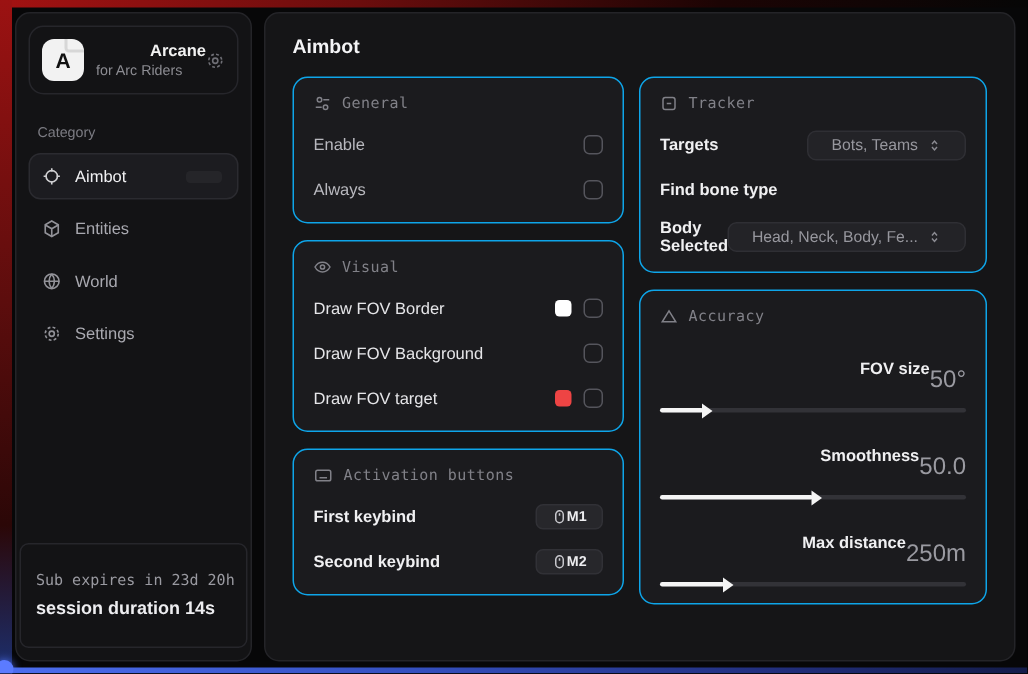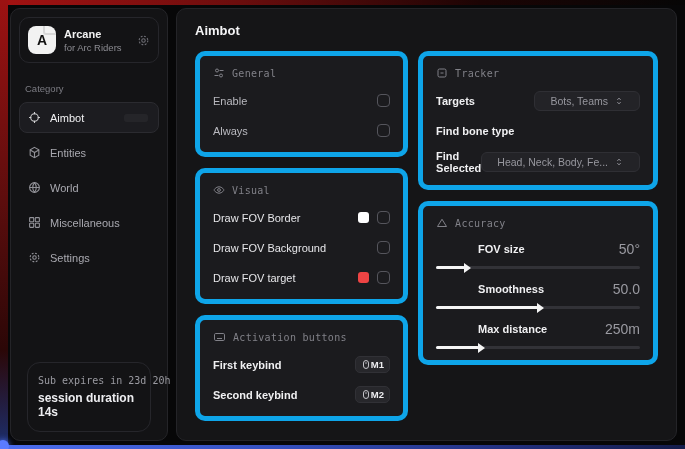--- a/index.html
+++ b/index.html
@@ -20,71 +20,71 @@
   .panel { position:absolute; top:8px; bottom:8px; background:#131315; border:1px solid #242428; border-radius:10px; }
   .sidebar { left:10px; width:158px; display:flex; flex-direction:column; }
   .mainpanel { left:176px; right:8px; background:#151517; padding:14px 18px; }
 
   
   .brand-box { margin:8px; border:1px solid #26262b; border-radius:10px; padding:8px; display:flex; align-items:center; gap:8px; }
   .logo { width:28px; height:28px; border-radius:8px; background:#f2f2f2; color:#111; font-weight:bold;
           font-size:14px; display:flex; align-items:center; justify-content:center; position:relative; overflow:hidden; }
   .logo::after { content:""; position:absolute; right:-5px; top:-5px; width:14px; height:10px; border:2px solid #d7d7d7; border-radius:3px; }
   .brand-text { flex:1; min-width:0; }
-  .brand-name { color:#f2f2f2; font-size:11px; font-weight:bold; }
+  .brand-name { color:#f2f2f2; font-size:11px; font-weight:bold;margin-left:36px; }
   .brand-sub  { color:#8c8c92; font-size:9.5px; margin-top:2px; }
   .brand-gear { color:#6f6f76; display:flex; }
 
   .cat-label { color:#7c7c83; font-size:9.5px; margin:12px 14px 8px; }
   .nav { display:flex; flex-direction:column; gap:4px; padding:0 8px; }
   .nav-item { display:flex; align-items:center; gap:9px; padding:8px 8px; border-radius:8px;
               color:#a9a9b0; font-size:11px; border:1px solid transparent; cursor:pointer; position:relative; }
   .nav-item.active { background:#1c1c20; border-color:#2b2b30; color:#f1f1f3; }
   .nav-item .nicon { display:flex; color:inherit; opacity:.85; }
   .nav-dash { position:absolute; right:10px; width:24px; height:8px; border-radius:3px; background:rgba(255,255,255,0.045); }
 
-  .side-footer { margin:auto 16px 8px; border:1px solid #26262b; border-radius:13px; padding:12px 10px; }
+  .side-footer { margin:auto 2px 8px; border:1px solid #26262b; border-radius:6px; padding:19px 10px; }
   .exp-line { font-family:"DejaVu Sans Mono", monospace; color:#9a9aa1; font-size:10px; white-space:nowrap; }
   .dur-line { color:#ededf0; font-size:12px; font-weight:bold; margin-top:5px; }
 
   
   .page-title { color:#f4f4f6; font-size:13px; font-weight:bold; margin-bottom:13px; }
   .columns { display:flex; gap:10px; align-items:flex-start; }
   .col { display:flex; flex-direction:column; gap:11px; }
   .col-left { width:239px; }
   .col-right { flex:1; }
 
-  .card { background:#1b1b1e; border:5px solid #0ea5e9; border-radius:10px; padding:11px 13px; }
+  .card { background:#1b1b1e; border:1px solid #0ea5e9; border-radius:10px; padding:11px 13px; }
   .card-head { display:flex; align-items:center; gap:7px; color:#818188; font-size:10px;
                font-family:"DejaVu Sans Mono", monospace; margin-bottom:11px; letter-spacing:.3px; }
   .card-head .cicon { display:flex; color:#818188; }
 
   .row { display:flex; align-items:center; justify-content:space-between; min-height:21px; margin-top:9px; }
   .row:first-of-type { margin-top:0; }
   .row-label { font-size:11px; color:#b9b9bf; }
   .row-label.bright { color:#e6e6e9; }
   .row-label.strong { color:#f0f0f2; font-weight:bold; }
 
   .checkbox { width:13px; height:13px; border:1.5px solid #55555c; border-radius:4px; background:transparent; cursor:pointer; }
   .right-ctrls { display:flex; align-items:center; gap:8px; }
   .swatch { width:11px; height:11px; border-radius:3px; cursor:pointer; }
 
   .keypill { display:flex; align-items:center; gap:0; background:#27272b; border:1px solid #313136;
-             border-radius:5px; padding:2px 5px; color:#ededf0; font-size:9.5px; font-weight:bold; cursor:pointer; }
+             border-radius:5px; padding:2px 10px; color:#ededf0; font-size:9.5px; font-weight:bold; cursor:pointer; }
   .keypill .kicon { display:flex; color:#c7c7cc; }
 
   .dropdown { display:flex; align-items:center; gap:6px; background:#232327; border:1px solid #2f2f34;
               border-radius:6px; padding:3px 15px; cursor:pointer; max-width:178px; }
   .dd-value { color:#97979e; font-size:10.5px; white-space:nowrap; overflow:hidden; }
   .dd-chev { display:flex; color:#8b8b92; flex:none; }
 
   .acc-row { margin-top:12px; }
   .acc-row:first-of-type { margin-top:0; }
-  .acc-top { display:flex; justify-content:space-between; align-items:center;padding-left:42px; }
-  .acc-val { color:#9a9aa1; font-size:14px; }
+  .acc-top { display:flex; justify-content:flex-end; align-items:center;padding-left:42px; }
+  .acc-val { color:#9a9aa1; font-size:16px;margin-top:16px; }
   .slider { position:relative; height:3px; background:#323237; border-radius:2px; margin-top:9px; cursor:pointer; }
   .slider-fill { position:absolute; left:0; top:0; height:3px; background:#f5f5f5; border-radius:2px; }
   .slider-thumb { position:absolute; right:-6px; top:-3.5px; width:0; height:0;
                   border-top:5px solid transparent; border-bottom:5px solid transparent; border-left:7px solid #f5f5f5; cursor:pointer; }
 
   svg { display:block; }
 </style>
 </head>
 <body>
 
@@ -138,31 +138,20 @@
           <svg width="13" height="13" viewBox="0 0 24 24" fill="none" stroke="currentColor" stroke-width="2">
             <circle cx="12" cy="12" r="9"></circle>
               <path d="M3 12h18M12 3a14 14 0 010 18M12 3a14 14 0 000 18"></path>
           </svg>
           </span>
         <span>World</span>
       </div>
       <div class="nav-item">
         <span class="nicon">
           <svg width="13" height="13" viewBox="0 0 24 24" fill="none" stroke="currentColor" stroke-width="2">
-            <rect x="3" y="3" width="7.5" height="7.5" rx="1"></rect>
-              <rect x="13.5" y="3" width="7.5" height="7.5" rx="1"></rect>
-            <rect x="3" y="13.5" width="7.5" height="7.5" rx="1"></rect>
-              <rect x="13.5" y="13.5" width="7.5" height="7.5" rx="1"></rect>
-          </svg>
-          </span>
-        <span>Miscellaneous</span>
-      </div>
-      <div class="nav-item">
-        <span class="nicon">
-          <svg width="13" height="13" viewBox="0 0 24 24" fill="none" stroke="currentColor" stroke-width="2">
             <circle cx="12" cy="12" r="3.2"></circle>
               <circle cx="12" cy="12" r="8" stroke-dasharray="3.5 2.8"></circle>
           </svg>
           </span>
         <span>Settings</span>
       </div>
     </div>
 
     <div class="side-footer">
       <div class="exp-line">Sub expires in 23d 20h</div>
@@ -285,21 +274,21 @@
                 <svg width="10" height="10" viewBox="0 0 24 24" fill="none" stroke="currentColor" stroke-width="2.4">
                     <path d="M8 9.5L12 5l4 4.5M8 14.5l4 4.5 4-4.5"></path>
                   </svg>
                 </span>
             </span>
           </div>
           <div class="row">
             <span class="row-label strong">Find bone type</span>
           </div>
           <div class="row">
-            <span class="row-label strong">Find Selected</span>
+            <span class="row-label strong">Body Selected</span>
             <span class="dropdown">
               <span class="dd-value">Head, Neck, Body, Fe...</span>
               <span class="dd-chev">
                 <svg width="10" height="10" viewBox="0 0 24 24" fill="none" stroke="currentColor" stroke-width="2.4">
                     <path d="M8 9.5L12 5l4 4.5M8 14.5l4 4.5 4-4.5"></path>
                   </svg>
                 </span>
             </span>
           </div>
         </div>

